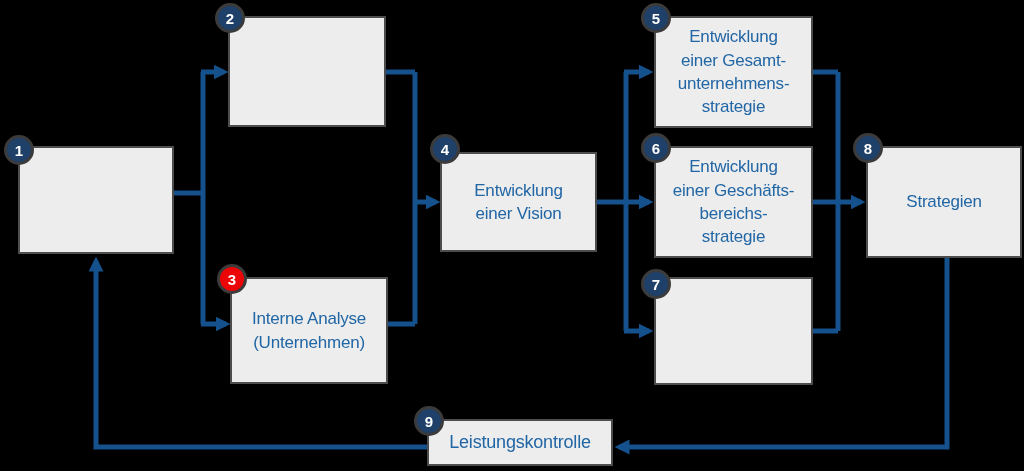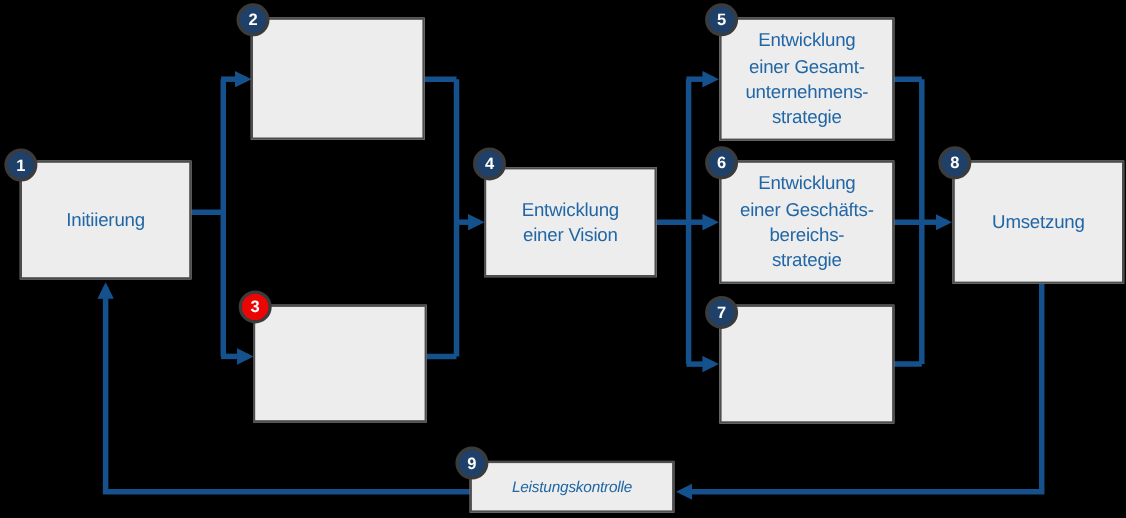--- a/index.html
+++ b/index.html
@@ -31,21 +31,21 @@
   }
   .node .label{
     color:var(--box-text);
     font-size:17px;
     line-height:1.38;
     white-space:pre-line;
     font-weight:500;
     letter-spacing:-0.2px;
     padding:2px 4px;
   }
-  .node-9 .label{font-size:14px;font-style:italic;}
+  .node-9 .label{font-size:18px;}
   .badge{
     position:absolute;
     left:-15px;top:-15px;
     width:30px;height:30px;
     border-radius:50%;
     border:3px solid var(--badge-ring);
     color:var(--badge-text);
     font-size:15px;font-weight:bold;
     display:flex;align-items:center;justify-content:center;
     z-index:3;
@@ -93,29 +93,30 @@
       <path d="M836,202 H861" marker-end="url(#arr)"></path>
 
       <path d="M947,258 V447 H619" marker-end="url(#arr)"></path>
 
       <path d="M427,447 H96 V261" marker-end="url(#arr)"></path>
     </g>
   </svg>
 
   <div class="node node-1">
     <div class="badge" style="background-color: rgb(31, 64, 104);">1</div>
-    <div class="label">Initiierung</div>
   </div>
 
   <div class="node node-2">
     <div class="badge" style="background-color: rgb(31, 64, 104);">2</div>
   </div>
 
   <div class="node node-3">
     <div class="badge" style="background-color: rgb(235, 5, 5);">3</div>
+    <div class="label">Interne Analyse
+(Unternehmen)</div>
   </div>
 
   <div class="node node-4">
     <div class="badge" style="background-color: rgb(31, 64, 104);">4</div>
     <div class="label">Entwicklung
 einer Vision</div>
   </div>
 
   <div class="node node-5">
     <div class="badge" style="background-color: rgb(31, 64, 104);">5</div>
@@ -132,21 +133,21 @@
 bereichs-
 strategie</div>
   </div>
 
   <div class="node node-7">
     <div class="badge" style="background-color: rgb(31, 64, 104);">7</div>
   </div>
 
   <div class="node node-8">
     <div class="badge" style="background-color: rgb(31, 64, 104);">8</div>
-    <div class="label">Umsetzung</div>
+    <div class="label">Strategien</div>
   </div>
 
   <div class="node node-9">
     <div class="badge" style="background-color: rgb(31, 64, 104);">9</div>
     <div class="label">Leistungskontrolle</div>
   </div>
 
 </div>
 
 </body></html>

